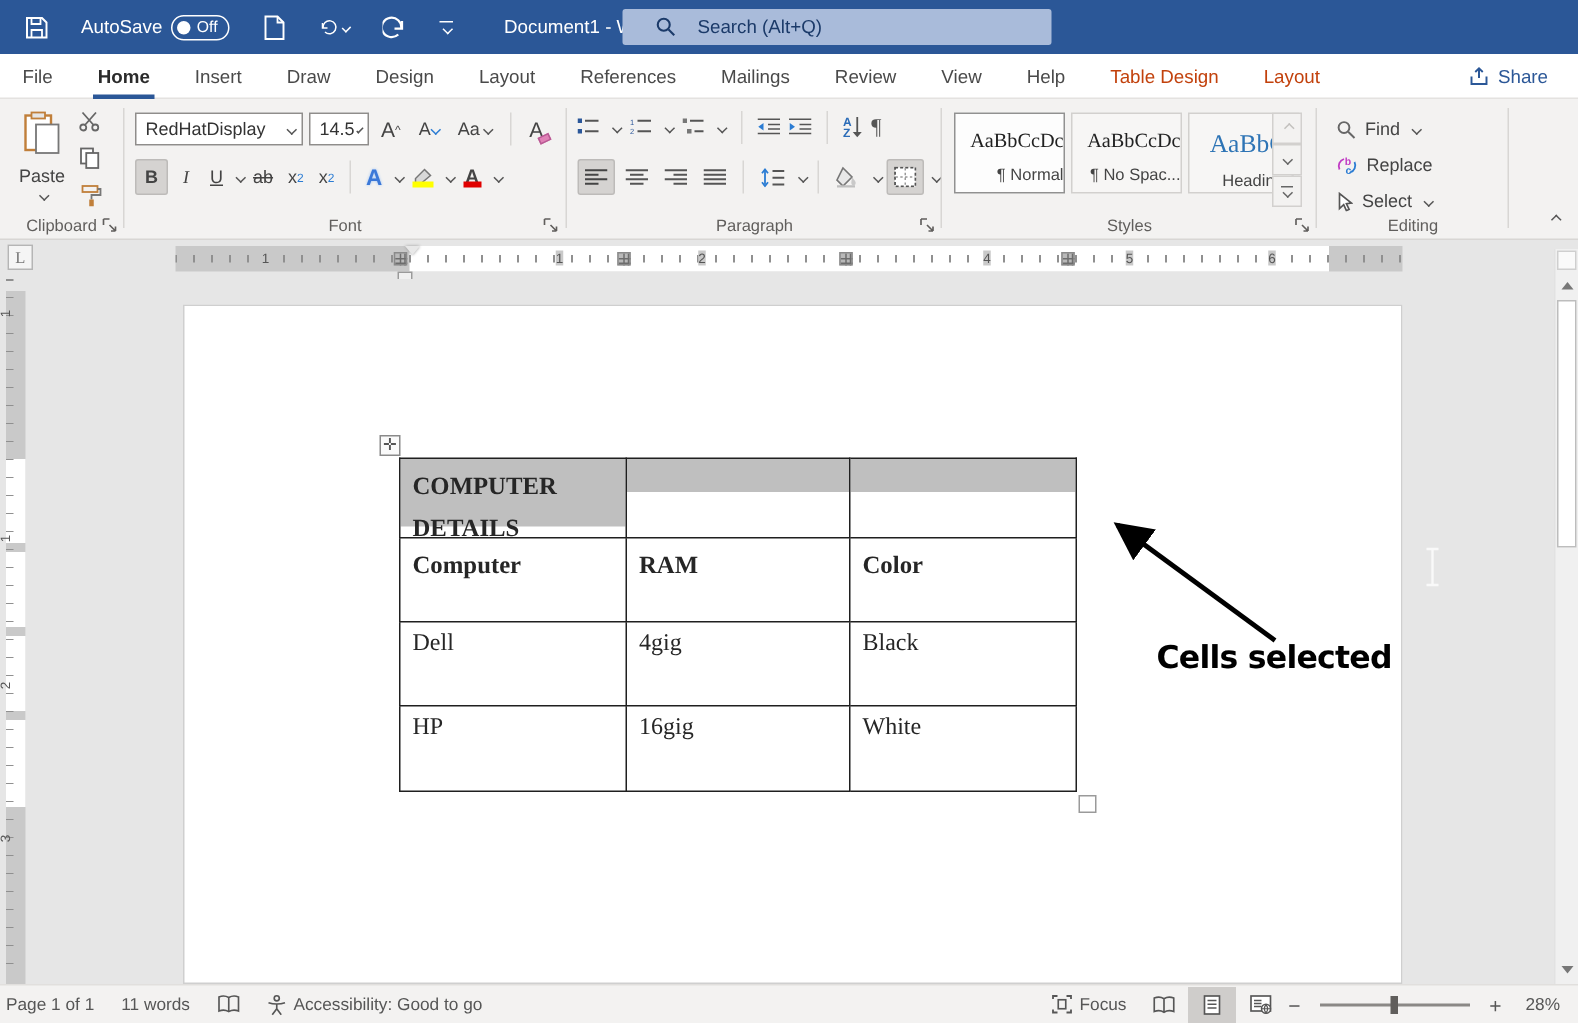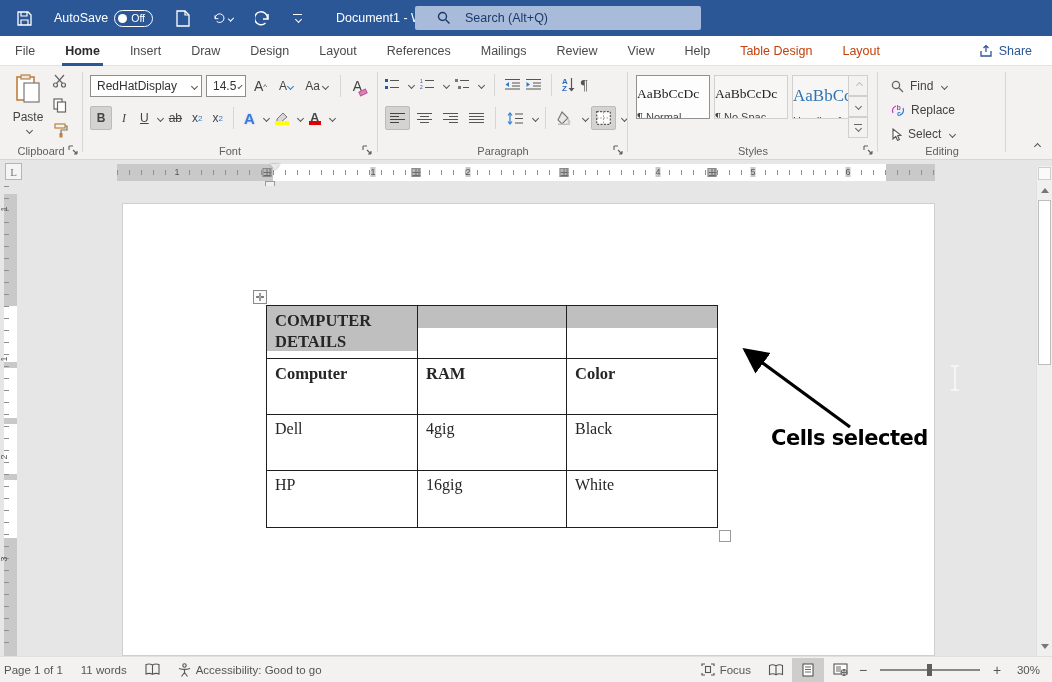--- a/index.html
+++ b/index.html
@@ -51,21 +51,21 @@
   .paste-btn { position:absolute; left:6px; top:8px; width:44px; height:72px; text-align:center; }
   .paste-btn .plabel { font-size:12px; margin-top:3px; }
   .clip-mini { position:absolute; left:52px; top:8px; display:flex; flex-direction:column; gap:7px; align-items:center; }
   
   .fr1 { position:absolute; left:6px; top:8px; display:flex; align-items:center; gap:4px; }
   .fr2 { position:absolute; left:6px; top:40px; display:flex; align-items:center; gap:2px; }
   .subsup sub,.subsup sup { color:#2b7cd3; font-size:8px; }
   .colorbar { display:block; height:4px; width:14px; margin-top:-2px; }
   .minisep { width:1px; height:22px; background:#d8d6d4; margin:0 4px; }
   
-  .stylecard { width:74px; height:44px; border:1px solid #d2d0ce; background:#f7f6f5; text-align:left; padding-top:10px; overflow:hidden; }
+  .stylecard { width:74px; height:54px; border:1px solid #d2d0ce; background:#f7f6f5; text-align:right; padding-top:10px; overflow:hidden; }
   .stylecard.sel { background:#fdfdfd; border:1px solid #919191; box-shadow:inset 0 0 0 2px #fdfdfd; }
   .stylecard .sample { font-family:"Liberation Serif",serif; font-size:13.5px; color:#222; white-space:nowrap; }
   .stylecard .sname { font-size:11px; color:#444; margin-top:9px; white-space:nowrap; }
   .stylecard .sample.h1 { color:#2e74b5; font-size:17px; }
   .gal-col { position:absolute; display:flex; flex-direction:column; }
   .gal-btn { width:20px; height:21px; border:1px solid #d2d0ce; background:#f3f2f1; display:flex; align-items:center; justify-content:center; color:#666; }
   .gal-btn.dis { color:#c2c0be; }
   
   .edrow { display:flex; align-items:center; gap:6px; height:22px; font-size:12px; color:#444; margin-bottom:2px; }
 
@@ -95,21 +95,21 @@
             background-image:repeating-linear-gradient(to bottom,#909090 0 1px,transparent 1px 12px); }
   .vnum { position:absolute; left:1px; font-size:9px; color:#555; transform:rotate(-90deg); }
   .vband { position:absolute; left:0; width:13px; height:6px; background:#c9c9c9; }
   .page { position:absolute; left:122px; top:17px; width:813px; height:453px; background:#fff; border:1px solid #cfcfcf; }
 
   
   .wtable { position:absolute; left:143px; top:101px; border-collapse:collapse; table-layout:fixed; font-family:"Liberation Serif","DejaVu Serif",serif; color:#262626; }
   .wtable td { border:1px solid #1f1f1f; vertical-align:top; padding:0; overflow:hidden; }
   .selblock { background:#bfbfbf; }
   .cell-pad { padding:4px 8px 0 8px; }
-  .t-bold { font-weight:bold; font-size:16.5px; line-height:21px; }
+  .t-bold { font-weight:bold; font-size:16.5px; line-height:28px; }
   .t-reg { font-size:16px; line-height:20px; }
   .movehandle { position:absolute; left:130px; top:86px; width:14px; height:14px; background:#fafafa; border:1px solid #8a8a8a; color:#555; font-size:11px; line-height:12px; text-align:center; }
   .resizehandle { position:absolute; left:596px; top:326px; width:12px; height:12px; background:#fff; border:1px solid #9a9a9a; }
 
   
   .annot-text { position:absolute; left:648px; top:222px; width:170px; font-family:"DejaVu Sans",sans-serif; font-weight:bold; font-size:21px; letter-spacing:-0.5px; color:#000; white-space:nowrap; }
   .annot-arrow { position:absolute; left:0; top:0; overflow:visible; }
   .ibeam { position:absolute; left:949px; top:178px; opacity:.85; }
 
   
@@ -653,17 +653,17 @@
             <path d="M3 4h5M3 6h5M3 8h5" stroke="#565656" stroke-width="0.9"></path>
             <circle cx="11" cy="9.5" r="3" fill="#fff" stroke="#565656" stroke-width="1"></circle>
             <path d="M8.2 9.5h5.6M11 6.7c1.4 1.8 1.4 3.8 0 5.6c-1.4-1.8-1.4-3.8 0-5.6" fill="none" stroke="#565656" stroke-width="0.8"></path>
           </svg>
       </span>
       <span class="zsign">−</span>
       <span class="zoomtrack">
           <span class="zoomthumb"></span>
         </span>
       <span class="zsign">+</span>
-      <span class="zoompct">30%</span>
+      <span class="zoompct">28%</span>
     </div>
   </footer>
 
 </div>
 
 </body></html>

